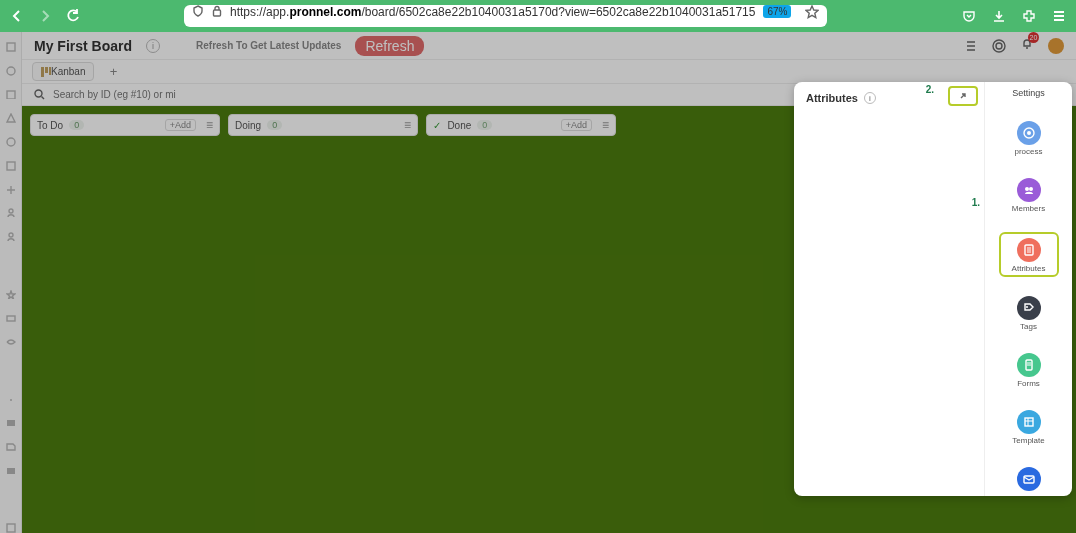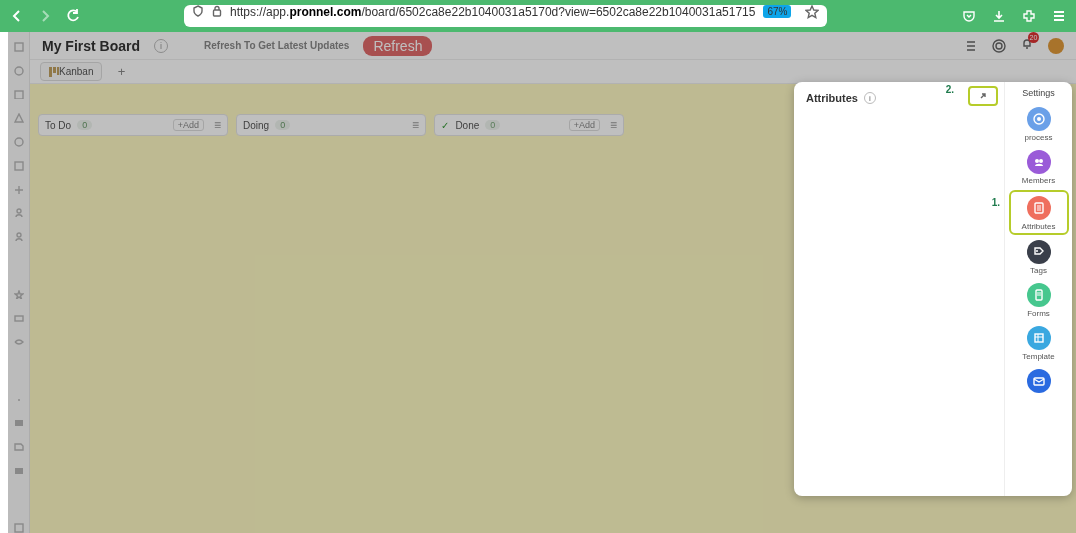--- a/index.html
+++ b/index.html
@@ -9,21 +9,21 @@
   .browser-bar{height:32px;background:#4cb96f;display:flex;align-items:center;padding:0 10px;gap:14px;}
   .nav-arrows{display:flex;gap:14px;align-items:center;}
   .nav-arrows svg,.browser-bar svg{display:block;}
   .url-pill{flex:0 0 auto;margin-left:90px;display:flex;align-items:flex-start;background:#fff;border-radius:6px;height:22px;padding:0 8px;gap:8px;min-width:640px;}
   .url-text{font-size:12px;color:#333;white-space:nowrap;overflow:hidden;}
   .url-text .bold{font-weight:bold;color:#000;}
   .zoom-badge{background:#0ea5e9;border-radius:3px;font-size:10px;padding:1px 4px;color:#333;margin-left:auto;}
   .right-icons{margin-left:auto;display:flex;gap:16px;align-items:center;}
 
   
-  .app{position:relative;height:501px;background:#fef9c3;margin-left:8px;}
+  .app{position:relative;height:501px;background:#4d7c0f;}
   .dim-overlay{position:absolute;inset:0;background:rgba(0,0,0,0.25);pointer-events:none;z-index:5;}
 
   
   .left-rail{position:absolute;left:0;top:0;width:22px;height:100%;background:#fafafa;border-right:1px solid #e6e6e6;display:flex;flex-direction:column;align-items:center;padding-top:10px;gap:14px;z-index:2;}
   .rail-icon{width:10px;height:10px;opacity:.45;}
   .rail-sep{height:20px;}
 
   
   .board-header{position:absolute;left:22px;right:0;top:0;height:28px;display:flex;align-items:center;padding:0 12px;gap:14px;background:#fff;border-bottom:1px solid #eee;z-index:2;}
   .board-title{font-size:14px;font-weight:bold;color:#333;}
@@ -56,21 +56,21 @@
 
   
   .panel{position:absolute;right:4px;top:50px;width:278px;height:414px;background:#fff;border-radius:8px;box-shadow:0 2px 10px rgba(0,0,0,.25);z-index:20;display:flex;}
   .panel-left{flex:1;padding:10px 12px;position:relative;}
   .panel-title{font-size:11px;font-weight:bold;color:#333;display:flex;align-items:center;gap:6px;}
   .panel-info{width:12px;height:12px;border:1px solid #bbb;border-radius:50%;display:flex;align-items:center;justify-content:center;font-size:8px;color:#999;}
   .callout-2{position:absolute;top:2px;right:50px;font-size:10px;font-weight:bold;color:#1e7a4c;}
   .expand-box{position:absolute;top:4px;right:6px;width:30px;height:20px;border:2px solid #b6cc2a;border-radius:4px;display:flex;align-items:center;justify-content:center;}
   .callout-1{position:absolute;top:115px;right:4px;font-size:10px;font-weight:bold;color:#1e7a4c;}
 
-  .panel-right{width:68px;border-left:1px solid #eee;display:flex;flex-direction:column;align-items:center;padding:6px 0;gap:2px;overflow:hidden;}
+  .panel-right{width:88px;border-left:1px solid #eee;display:flex;flex-direction:column;align-items:center;padding:6px 0;gap:16px;overflow:hidden;}
   .settings-label{font-size:9px;color:#444;margin-bottom:4px;}
   .set-item{width:56px;display:flex;flex-direction:column;align-items:center;gap:2px;padding:3px 0;border-radius:6px;position:relative;}
   .set-item.highlight{border:2px solid #b6cc2a;padding:4px 0 2px 0;width:60px;}
   .set-icon{width:24px;height:24px;border-radius:50%;display:flex;align-items:center;justify-content:center;}
   .set-label{font-size:8px;color:#555;}
 
   
   .ic-process{background:#6aa0e8;}
   .ic-members{background:#9a5bd8;}
   .ic-attr   {background:#ef6f5e;}
@@ -225,20 +225,27 @@
       <svg width="10" height="10">
           <rect x="0" y="0" width="3" height="10" fill="#c0a060"></rect>
           <rect x="4" y="0" width="3" height="6" fill="#c0a060"></rect>
           <rect x="8" y="0" width="2" height="8" fill="#c0a060"></rect>
         </svg>
       <span>Kanban</span>
     </div>
     <div class="tab-plus">+</div>
   </div>
 
+  <div class="search-row">
+    <svg width="11" height="11">
+        <circle cx="4.5" cy="4.5" r="3.5" class="stroke-dk"></circle>
+        <path d="M7.5 7.5 L10 10" class="stroke-dk"></path>
+      </svg>
+    <input placeholder="Search by ID (eg #10) or mi" style="">
+  </div>
 
   <div class="board-area">
     <div class="kcol">
       <div class="kcol-head">
         <span>To Do</span>
         <span class="count">0</span>
         <span class="add">+Add</span>
         <span class="menu">≡</span>
       </div>
     </div>

